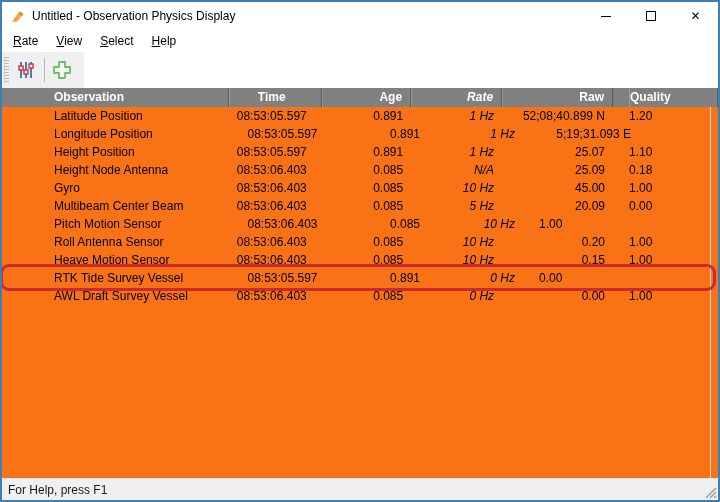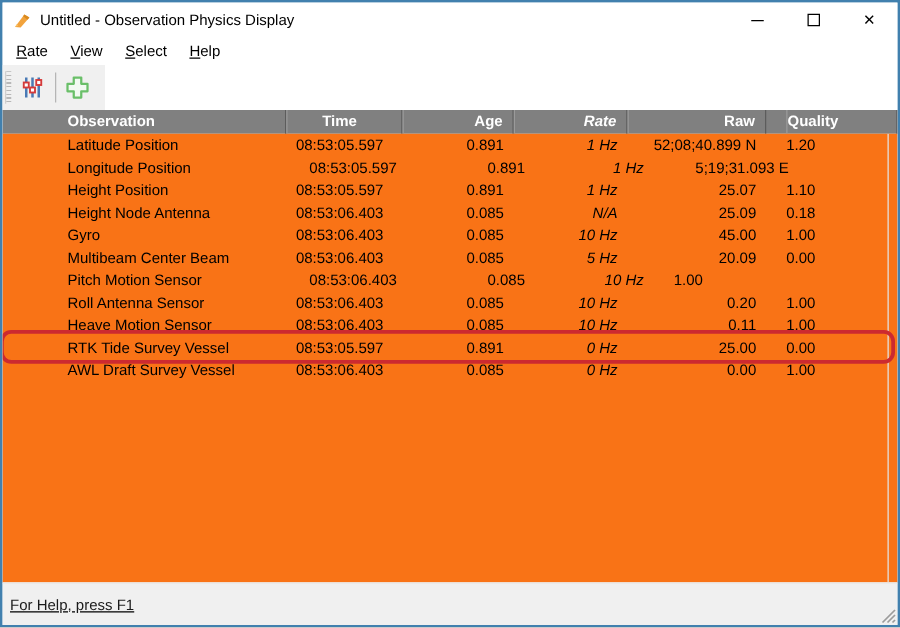--- a/index.html
+++ b/index.html
@@ -45,22 +45,22 @@
   .c4 { width:116px; text-align:right; padding-right:8px; }
   .c5 { width:93px;  padding-right:8px;margin-left:16px; }
   .tbody { flex:1; background:#f97316; position:relative; overflow:hidden; }
   .trow { display:flex; height:18px; }
   .tcell { font-size:12px; color:#000; line-height:18px; white-space:nowrap; overflow:hidden; }
   .body-right-line { position:absolute; top:0; bottom:0; left:708px; width:1px; background:#e4e4e4; }
   
   .highlight-box { position:absolute; left:-2px; top:157px; width:716px; height:27px;
                    border:3px solid #cc2a30; border-radius:9px; pointer-events:none; }
   
-  .statusbar { height:34px; background:#f0f0f0; border-top:1px solid #e7e7e7;
-               display:flex; align-items:center; flex:0 0 auto; position:relative;text-decoration:underline; }
+  .statusbar { height:22px; background:#f0f0f0; border-top:1px solid #e7e7e7;
+               display:flex; align-items:center; flex:0 0 auto; position:relative; }
   .status-text { font-size:12px; color:#1a1a1a; padding-left:6px; }
   .resize-grip { position:absolute; right:1px; bottom:1px; }
 </style>
 </head>
 <body>
 
 <div class="window">
 
   <div class="titlebar">
     <svg class="app-icon" viewBox="0 0 16 16">
@@ -183,29 +183,28 @@
         <div class="tcell c2">0.085</div>
         <div class="tcell c3">10 Hz</div>
         <div class="tcell c4">0.20</div>
         <div class="tcell c5">1.00</div>
       </div>
       <div class="trow">
         <div class="tcell c0">Heave Motion Sensor</div>
         <div class="tcell c1">08:53:06.403</div>
         <div class="tcell c2">0.085</div>
         <div class="tcell c3">10 Hz</div>
-        <div class="tcell c4">0.11</div>
+        <div class="tcell c4">0.15</div>
         <div class="tcell c5">1.00</div>
       </div>
       <div class="trow">
         <div class="tcell c0">RTK Tide Survey Vessel</div>
         <div class="tcell c1">08:53:05.597</div>
         <div class="tcell c2">0.891</div>
         <div class="tcell c3">0 Hz</div>
-        <div class="tcell c4">25.00</div>
         <div class="tcell c5">0.00</div>
       </div>
       <div class="trow">
         <div class="tcell c0">AWL Draft Survey Vessel</div>
         <div class="tcell c1">08:53:06.403</div>
         <div class="tcell c2">0.085</div>
         <div class="tcell c3">0 Hz</div>
         <div class="tcell c4">0.00</div>
         <div class="tcell c5">1.00</div>
       </div>

